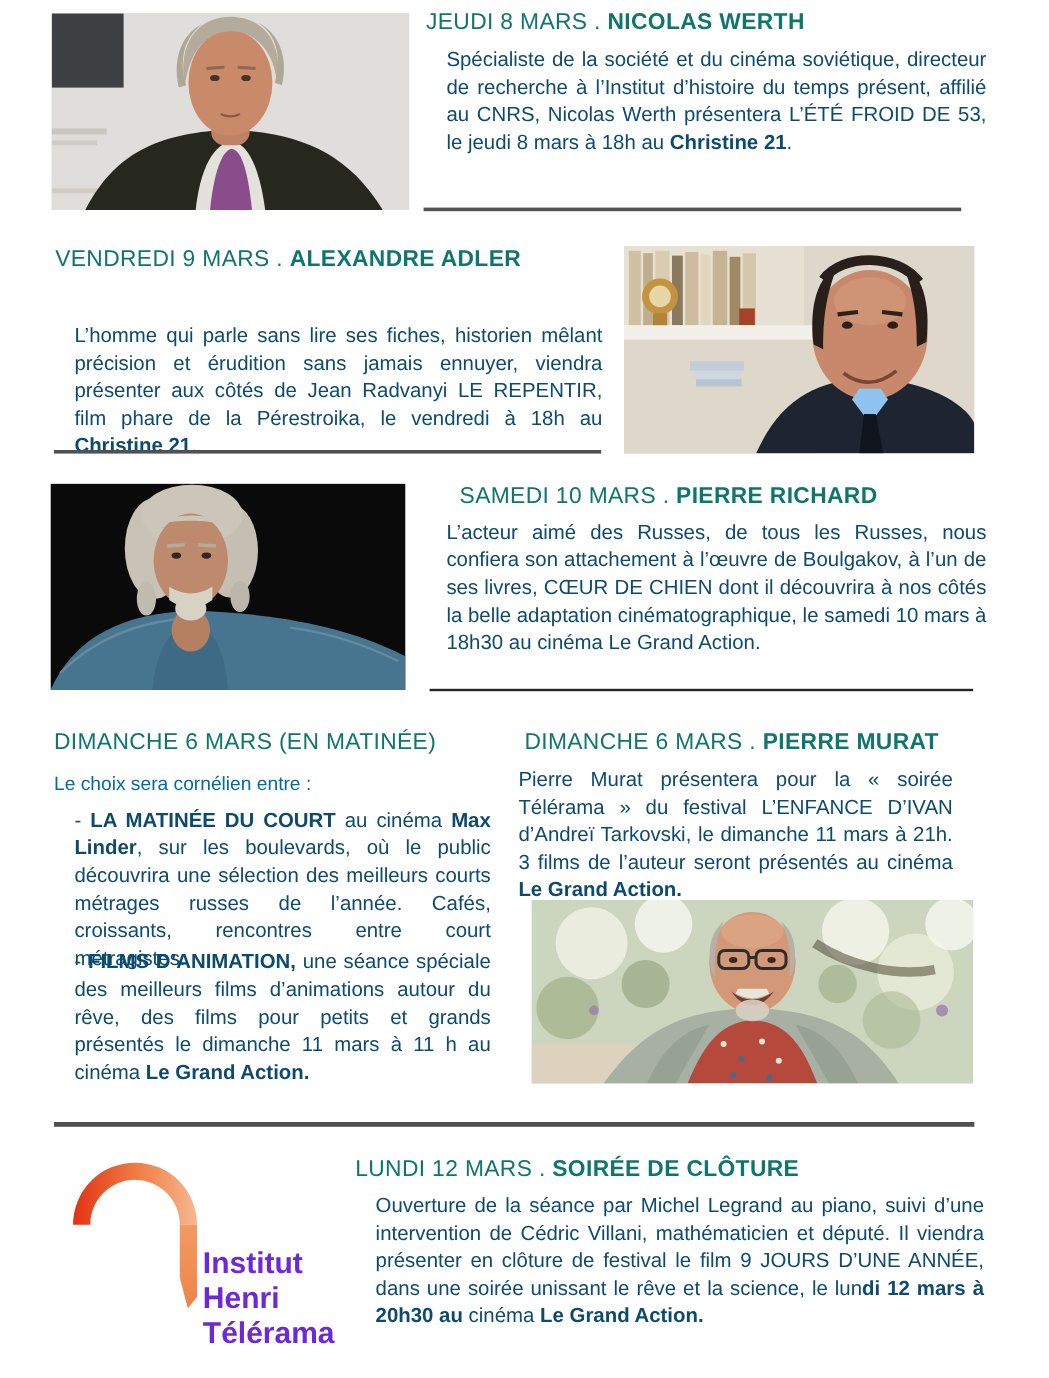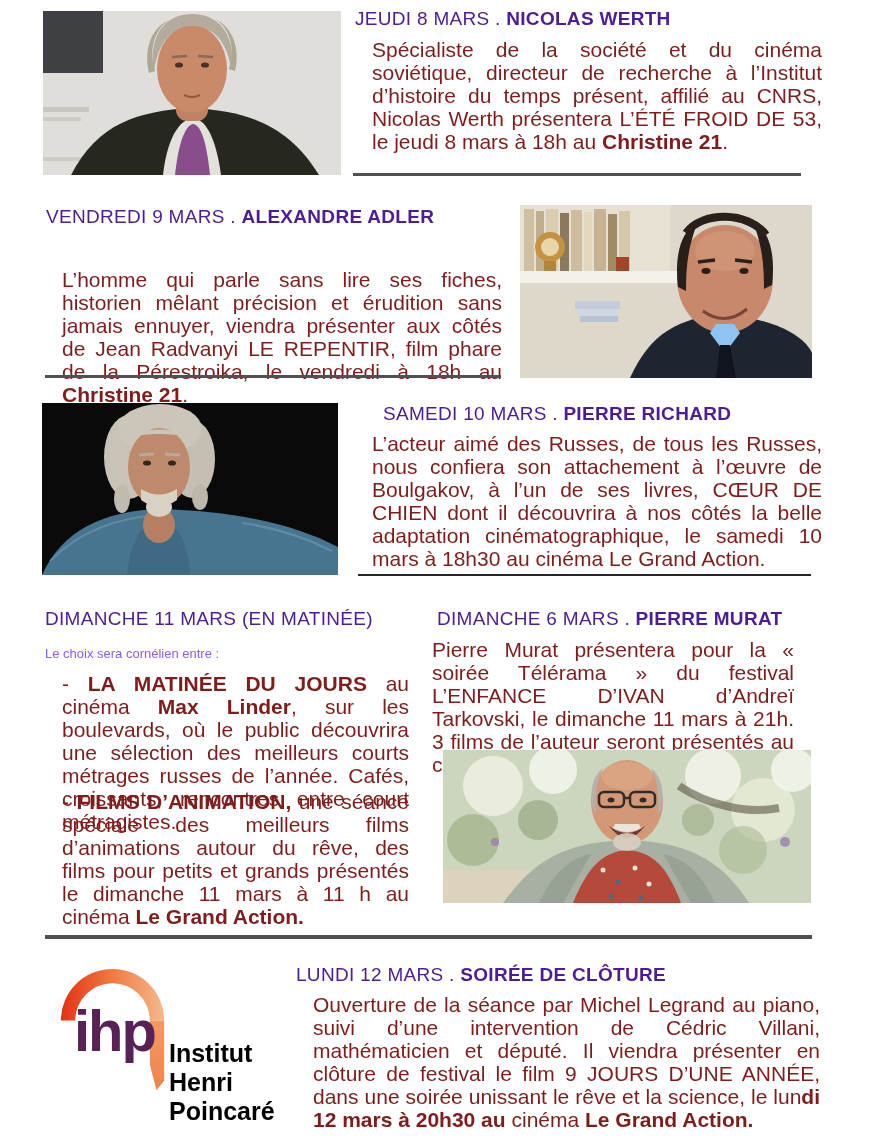--- a/index.html
+++ b/index.html
@@ -1,28 +1,28 @@
 <!DOCTYPE html>
 <html><head>
 <meta charset="utf-8">
 <style>
   html,body{margin:0;padding:0;background:#ffffff;}
   #canvas{position:relative;width:874px;height:1148px;background:#ffffff;
           font-family:"Liberation Sans",sans-serif;color:#1b1b1b;overflow:hidden;}
-  .title{position:absolute;font-size:19px;letter-spacing:.3px;white-space:nowrap;color:#4c1d95;text-align:center;}
+  .title{position:absolute;font-size:19px;letter-spacing:.3px;white-space:nowrap;color:#0f766e;text-align:center;}
   .title .name{font-weight:bold;}
-  .body-text{position:absolute;font-size:21px;line-height:23px;text-align:justify;color:#7f1d1d;}
-  .intro-text{position:absolute;font-size:13px;line-height:23px;color:#8b5cf6;white-space:nowrap;}
+  .body-text{position:absolute;font-size:17px;line-height:23px;text-align:justify;color:#0c4a6e;}
+  .intro-text{position:absolute;font-size:16px;line-height:23px;color:#0369a1;white-space:nowrap;}
   .rule{position:absolute;background:#515153;}
   .photo{position:absolute;overflow:hidden;background:#ddd;}
   .photo svg{display:block;width:100%;height:100%;}
   .ihp-acronym{position:absolute;left:74px;top:1002px;font-size:58px;font-weight:bold;
                color:#5a2156;letter-spacing:-2px;line-height:1;}
   .ihp-text{position:absolute;left:169px;top:1039px;font-size:25px;font-weight:bold;
-            color:#000000;line-height:29px;}
+            color:#6d28d9;line-height:29px;}
   .ihp-text div{white-space:nowrap;}
 </style>
 </head>
 <body>
 
 <div id="canvas">
 
   <div class="photo" style="left:43px;top:11px;width:298px;height:164px;">
     <svg viewBox="0 0 298 164" preserveAspectRatio="none">
       <rect width="298" height="164" fill="#dcdbd7"></rect>
@@ -118,24 +118,24 @@
       <ellipse cx="117" cy="104" rx="13" ry="10" fill="#d8d2c5"></ellipse>
     </svg>
   </div>
   <div class="title" style="left:355px;top:403px;margin-left:28px;">
     <span>SAMEDI 10 MARS</span><span> . </span><span class="name">PIERRE RICHARD</span>
   </div>
   <div class="body-text" style="left:372px;top:432px;width:450px;"><span>L’acteur aimé des Russes, de tous les Russes, nous confiera son attachement à l’œuvre de Boulgakov, à l’un de ses livres, CŒUR DE CHIEN dont il découvrira à nos côtés la belle adaptation cinématographique, le samedi 10 mars à 18h30 au cinéma </span><span style="font-weight: normal;">Le Grand Action</span><span>.</span></div>
   <div class="rule" style="left:358px;top:574px;width:453px;height:2px;background:#262626;"></div>
 
   <div class="title" style="left:45px;top:608px;">
-    <span>DIMANCHE 11 MARS (EN MATINÉE)</span>
+    <span>DIMANCHE 6 MARS (EN MATINÉE)</span>
   </div>
   <div class="intro-text" style="left:45px;top:642px;">Le choix sera cornélien entre :</div>
-  <div class="body-text" style="left:62px;top:672px;width:347px;"><span>- </span><span style="font-weight: bold;">LA MATINÉE DU JOURS</span><span> au cinéma </span><span style="font-weight: bold;">Max Linder</span><span>, sur les boulevards, où le public découvrira une sélection des meilleurs courts métrages russes de l’année. Cafés, croissants, rencontres entre court métragistes.</span></div>
+  <div class="body-text" style="left:62px;top:672px;width:347px;"><span>- </span><span style="font-weight: bold;">LA MATINÉE DU COURT</span><span> au cinéma </span><span style="font-weight: bold;">Max Linder</span><span>, sur les boulevards, où le public découvrira une sélection des meilleurs courts métrages russes de l’année. Cafés, croissants, rencontres entre court métragistes.</span></div>
   <div class="body-text" style="left:62px;top:790px;width:347px;"><span>- </span><span style="font-weight: bold;">FILMS D’ANIMATION,</span><span> une séance spéciale des meilleurs films d’animations autour du rêve, des films pour petits et grands présentés le dimanche 11 mars à 11 h au cinéma </span><span style="font-weight: bold;">Le Grand Action.</span></div>
 
   <div class="title" style="left:437px;top:608px;">
     <span>DIMANCHE 6 MARS</span><span> . </span><span class="name">PIERRE MURAT</span>
   </div>
   <div class="body-text" style="left:432px;top:638px;width:362px;"><span>Pierre Murat présentera pour la « soirée Télérama » du festival L’ENFANCE D’IVAN d’Andreï Tarkovski, le dimanche 11 mars à 21h. 3 films de l’auteur seront présentés au cinéma </span><span style="font-weight: bold;">Le Grand Action.</span></div>
   <div class="photo" style="left:443px;top:750px;width:368px;height:153px;">
     <svg viewBox="0 0 368 153" preserveAspectRatio="none">
       <rect width="368" height="153" fill="#ccd5bd"></rect>
       <circle cx="50" cy="36" r="30" fill="#eef1e3" opacity="0.85"></circle>
@@ -187,25 +187,24 @@
         </linearGradient>
         <linearGradient id="leggrad" x1="0" y1="0" x2="0" y2="1">
           <stop offset="0" stop-color="#f29a63"></stop>
           <stop offset="1" stop-color="#ee8449"></stop>
         </linearGradient>
       </defs>
       <path d="M3,57 A54,54 0 0 1 111,57 L96,57 A39,39 0 0 0 18,57 Z" fill="url(#archgrad)"></path>
       <path d="M96,57 L111,57 L111,120 L103,130 L96,103 Z" fill="url(#leggrad)"></path>
     </svg>
   </div>
-  <div class="ihp-acronym">ihp</div>
   <div class="ihp-text">
     <div>Institut</div>
     <div>Henri</div>
-    <div>Poincaré</div>
+    <div>Télérama</div>
   </div>
 
   <div class="title" style="left:296px;top:964px;">
     <span>LUNDI 12 MARS</span><span> . </span><span class="name">SOIRÉE DE CLÔTURE</span>
   </div>
   <div class="body-text" style="left:313px;top:993px;width:507px;"><span>Ouverture de la séance par Michel Legrand au piano, suivi d’une intervention de Cédric Villani, mathématicien et député. Il viendra présenter en clôture de festival le film 9 JOURS D’UNE ANNÉE, dans une soirée unissant le rêve et la science, le lun</span><span style="font-weight: bold;">di 12 mars à 20h30 au </span><span>cinéma </span><span style="font-weight: bold;">Le Grand Action.</span></div>
 
 </div>
 
 </body></html>

